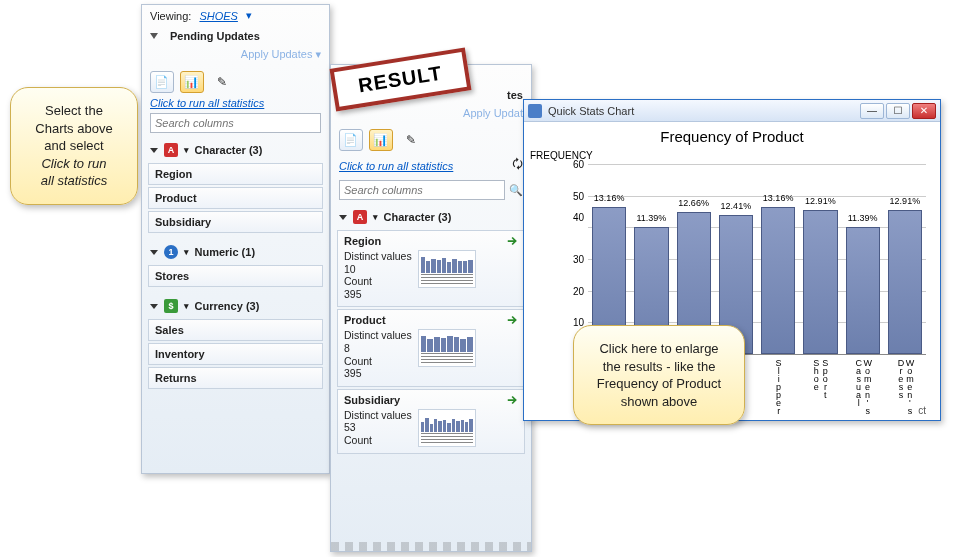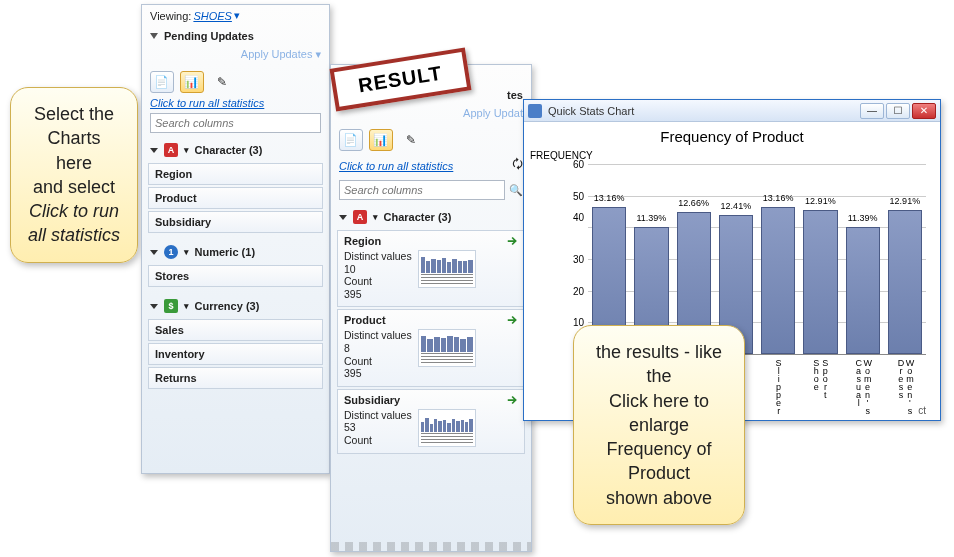--- a/index.html
+++ b/index.html
@@ -1,24 +1,24 @@
 <!DOCTYPE html>
 <html><head>
 <meta charset="utf-8">
 <style>
   * { box-sizing: border-box; margin: 0; padding: 0; }
   body { font-family: Tahoma, Arial, sans-serif; font-size: 11px; width: 954px; height: 557px; position: relative; background: #fff; }
 
   
-  .callout { position: absolute; background: linear-gradient(#fffef2, #ffeeb0); border: 1px solid #d0b050; border-radius: 18px; padding: 14px 16px; box-shadow: 2px 3px 6px rgba(0,0,0,.25); text-align: center; font-size: 18px; line-height: 1.35; color: #222; }
+  .callout { position: absolute; background: linear-gradient(#fffef2, #ffeeb0); border: 1px solid #d0b050; border-radius: 18px; padding: 14px 16px; box-shadow: 2px 3px 6px rgba(0,0,0,.25); text-align: center; font-size: 13px; line-height: 1.35; color: #222; }
   .callout em { font-style: italic; text-align: center; }
 
   
   .panel { position: absolute; background: linear-gradient(#fdfdfd, #e5edf5); border: 1px solid #b8c5d6; box-shadow: 2px 3px 6px rgba(0,0,0,.25); font-size: 11px; color: #222; }
-  .panel .header-row { padding: 4px 8px; display: flex; align-items: center; gap: 2px; }
+  .panel .header-row { padding: 4px 8px; display: flex; align-items: center; gap: 8px; }
   .panel .link { color: #0058c7; text-decoration: underline; cursor: pointer; font-style: italic; }
   .panel .muted-link { color: #0058c7; opacity: .45; font-size: 11px; margin-top: 44px; }
   .collapse-arrow { width: 0; height: 0; border-top: 6px solid #555; border-left: 4px solid transparent; border-right: 4px solid transparent; display: inline-block; margin-right: 4px; }
   .toolbar { display: flex; gap: 6px; padding: 4px 8px; align-items: center; }
   .tbtn { width: 24px; height: 22px; border: 1px solid #a9b9ce; background: linear-gradient(#fff, #e6eef8); border-radius: 3px; display:flex; align-items:center; justify-content:center; cursor:pointer; font-size:12px; }
   .tbtn.selected { background: linear-gradient(#fff3c8, #ffd978); border-color: #d4a030; }
   .search { margin: 0 8px 6px; }
   .search input { width: 100%; padding: 3px 4px; font-family: inherit; font-size: 11px; font-style: italic; color: #666; border: 1px solid #b0b9c6; }
   .group-head { display: flex; align-items: center; gap: 6px; padding: 4px 8px; font-weight: bold; font-size: 11px; }
   .group-head .tri { width:0; height:0; border-top:5px solid #333; border-left:4px solid transparent; border-right:4px solid transparent; }
@@ -61,21 +61,21 @@
 
   
   .torn { position:absolute; left:0; right:0; bottom:-1px; height:10px; background:
     repeating-linear-gradient(90deg, #333 0 8px, transparent 8px 14px); opacity:.2; }
 </style>
 </head>
 <body>
 
 <div class="callout" style="left:10px; top:87px; width:128px;">
   <div>Select the</div>
-  <div>Charts here</div>
+  <div>Charts above</div>
   <div>and select</div>
   <div><em>Click to run</em></div>
   <div><em>all statistics</em></div>
 </div>
 
 <div class="panel" style="left:141px; top:4px; width:189px; height:470px;">
   <div class="header-row">
     <span>Viewing:</span>
     <span class="link">SHOES</span>
     <span style="color:#0058c7;">▾</span>
@@ -327,17 +327,17 @@
             <div class="xcat">Women's Dress</div>
           </div>
         </div>
       </div>
     <div class="xaxis-line"></div>
     <div class="xaxis-title">ct</div>
   </div>
 </div>
 
 <div class="callout" style="left:573px; top:325px; width:172px;">
+  <div>Click here to enlarge</div>
   <div>the results - like the</div>
-  <div>Click here to enlarge</div>
   <div>Frequency of Product</div>
   <div>shown above</div>
 </div>
 
 </body></html>

